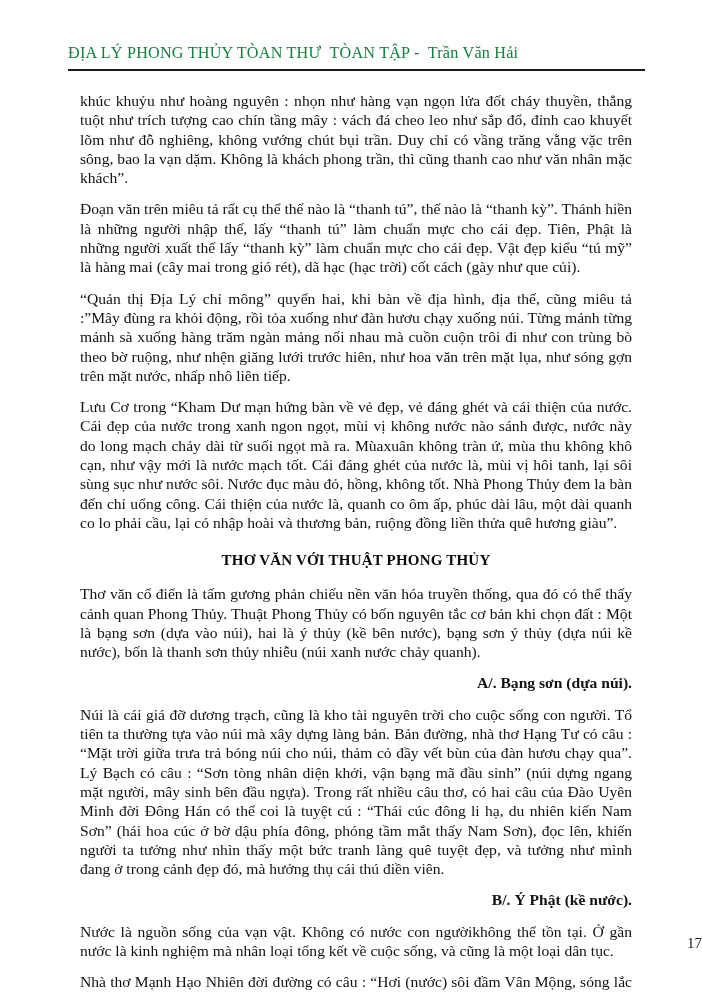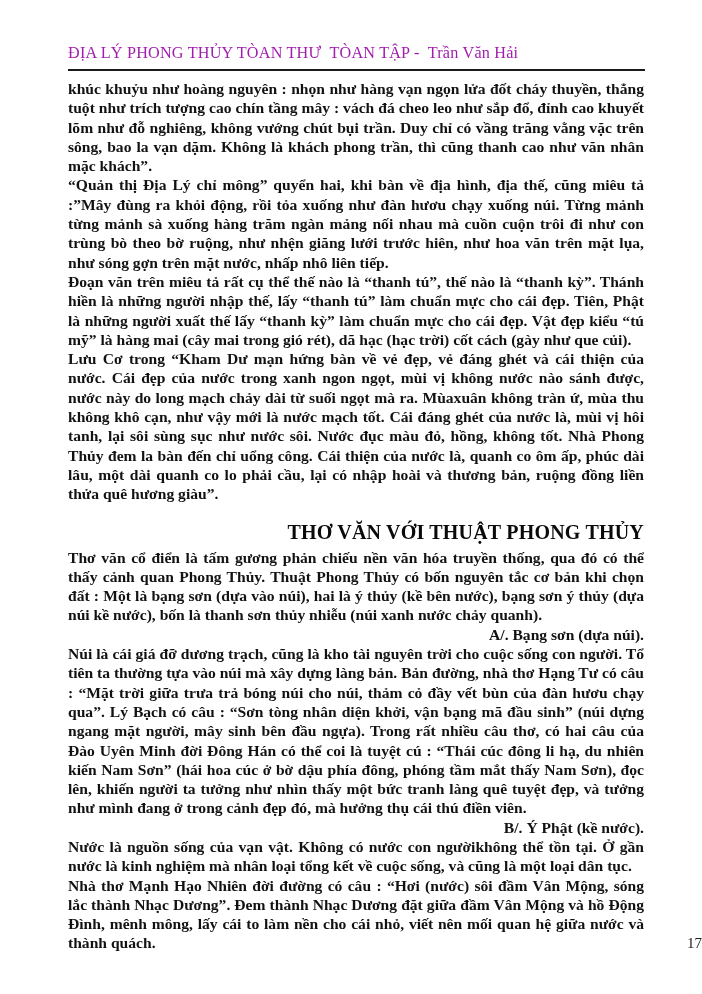--- a/index.html
+++ b/index.html
@@ -19,47 +19,46 @@
   .running-header {
     position: absolute;
     top: 44px;
     left: 68px;
     width: 577px;
   }
   .header-title {
     font-size: 16.2px;
     letter-spacing: 0.2px;
     white-space: pre-wrap;
-    color: #a21caf;
+    color: #15803d;
   }
   .header-rule {
     margin-top: 6px;
     border-top: 2px solid #1a1a1a;
     height: 0;
   }
   .content {
     position: absolute;
     top: 79px;
     left: 68px;
     width: 576px;
     font-size: 15.6px;
     line-height: 19.3px;
     text-align: justify;
     color: #121212;
   }
   .content p {
-    margin: 0;
+    margin: 12px;
     padding: 0;
-    font-weight: bold;
   }
   .section-heading {
-    font-size: 20px;
+    font-size: 15px;
     font-weight: bold;
     line-height: 23px;
-    text-align: right;
+    text-align: center;
     margin: 17px 0 4px 0;
     letter-spacing: 0.2px;
     color: #0a0a0a;
   }
   .subheading {
     font-weight: bold;
     text-align: right;
   }
   .page-number {
     position: absolute;
@@ -76,22 +75,22 @@
 
 <div class="page">
 
   <header class="running-header">
     <div class="header-title">ĐỊA LÝ PHONG THỦY TÒAN THƯ  TÒAN TẬP -  Trần Văn Hải</div>
     <div class="header-rule"></div>
   </header>
 
   <main class="content">
     <p>khúc khuỷu như hoàng nguyên : nhọn như hàng vạn ngọn lửa đốt cháy thuyền, thẳng tuột như trích tượng cao chín tầng mây : vách đá cheo leo như sắp đổ, đỉnh cao khuyết lõm như đỗ nghiêng, không vướng chút bụi trần. Duy chỉ có vầng trăng vằng vặc trên sông, bao la vạn dặm. Không là khách phong trần, thì cũng thanh cao như văn nhân mặc khách”.</p>
+    <p>Đoạn văn trên miêu tả rất cụ thể thế nào là “thanh tú”, thế nào là “thanh kỳ”. Thánh hiền là những người nhập thế, lấy “thanh tú” làm chuẩn mực cho cái đẹp. Tiên, Phật là những người xuất thế lấy “thanh kỳ” làm chuẩn mực cho cái đẹp. Vật đẹp kiểu “tú mỹ” là hàng mai (cây mai trong gió rét), dã hạc (hạc trời) cốt cách (gày như que củi).</p>
     <p>“Quản thị Địa Lý chỉ mông” quyển hai, khi bàn về địa hình, địa thế, cũng miêu tả :”Mây đùng ra khỏi động, rồi tỏa xuống như đàn hươu chạy xuống núi. Từng mảnh từng mảnh sà xuống hàng trăm ngàn mảng nối nhau mà cuồn cuộn trôi đi như con trùng bò theo bờ ruộng, như nhện giăng lưới trước hiên, như hoa văn trên mặt lụa, như sóng gợn trên mặt nước, nhấp nhô liên tiếp.</p>
-    <p>Đoạn văn trên miêu tả rất cụ thể thế nào là “thanh tú”, thế nào là “thanh kỳ”. Thánh hiền là những người nhập thế, lấy “thanh tú” làm chuẩn mực cho cái đẹp. Tiên, Phật là những người xuất thế lấy “thanh kỳ” làm chuẩn mực cho cái đẹp. Vật đẹp kiểu “tú mỹ” là hàng mai (cây mai trong gió rét), dã hạc (hạc trời) cốt cách (gày như que củi).</p>
     <p>Lưu Cơ trong “Kham Dư mạn hứng bàn về vẻ đẹp, vẻ đáng ghét và cái thiện của nước. Cái đẹp của nước trong xanh ngon ngọt, mùi vị không nước nào sánh được, nước này do long mạch chảy dài từ suối ngọt mà ra. Mùaxuân không tràn ứ, mùa thu không khô cạn, như vậy mới là nước mạch tốt. Cái đáng ghét của nước là, mùi vị hôi tanh, lại sôi sùng sục như nước sôi. Nước đục màu đỏ, hồng, không tốt. Nhà Phong Thủy đem la bàn đến chỉ uổng công. Cái thiện của nước là, quanh co ôm ấp, phúc dài lâu, một dài quanh co lo phải cầu, lại có nhập hoài và thương bản, ruộng đồng liền thửa quê hương giàu”.</p>
 
     <h1 class="section-heading">THƠ VĂN VỚI THUẬT PHONG THỦY</h1>
 
     <p>Thơ văn cổ điển là tấm gương phản chiếu nền văn hóa truyền thống, qua đó có thể thấy cảnh quan Phong Thủy. Thuật Phong Thủy có bốn nguyên tắc cơ bản khi chọn đất : Một là bạng sơn (dựa vào núi), hai là ý thủy (kề bên nước), bạng sơn ý thủy (dựa núi kề nước), bốn là thanh sơn thủy nhiễu (núi xanh nước chảy quanh).</p>
 
     <p class="subheading">A/. Bạng sơn (dựa núi).</p>
 
     <p>Núi là cái giá đỡ dương trạch, cũng là kho tài nguyên trời cho cuộc sống con người. Tổ tiên ta thường tựa vào núi mà xây dựng làng bản. Bản đường, nhà thơ Hạng Tư có câu : “Mặt trời giữa trưa trả bóng núi cho núi, thảm cỏ đầy vết bùn của đàn hươu chạy qua”. Lý Bạch có câu : “Sơn tòng nhân diện khởi, vận bạng mã đầu sinh” (núi dựng ngang mặt người, mây sinh bên đầu ngựa). Trong rất nhiều câu thơ, có hai câu của Đào Uyên Minh đời Đông Hán có thể coi là tuyệt cú : “Thái cúc đông li hạ, du nhiên kiến Nam Sơn” (hái hoa cúc ở bờ dậu phía đông, phóng tầm mắt thấy Nam Sơn), đọc lên, khiến người ta tưởng như nhìn thấy một bức tranh làng quê tuyệt đẹp, và tưởng như mình đang ở trong cảnh đẹp đó, mà hưởng thụ cái thú điền viên.</p>
 

